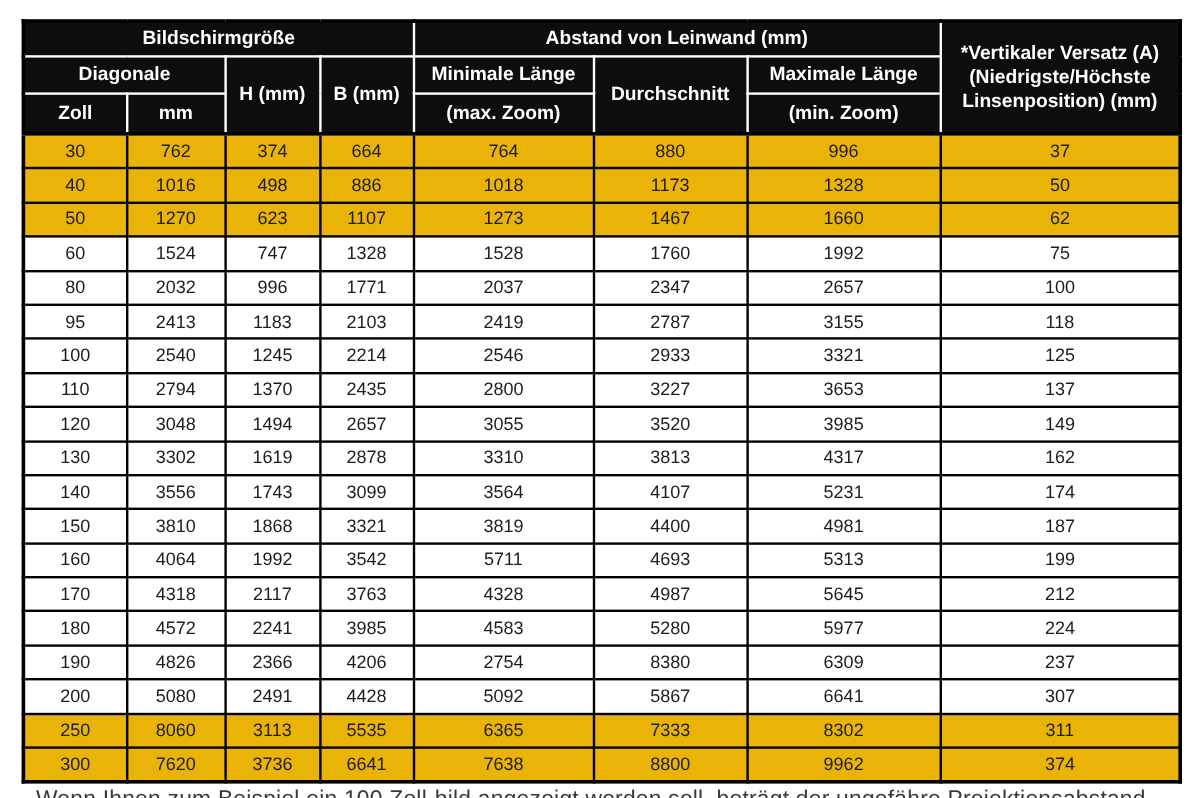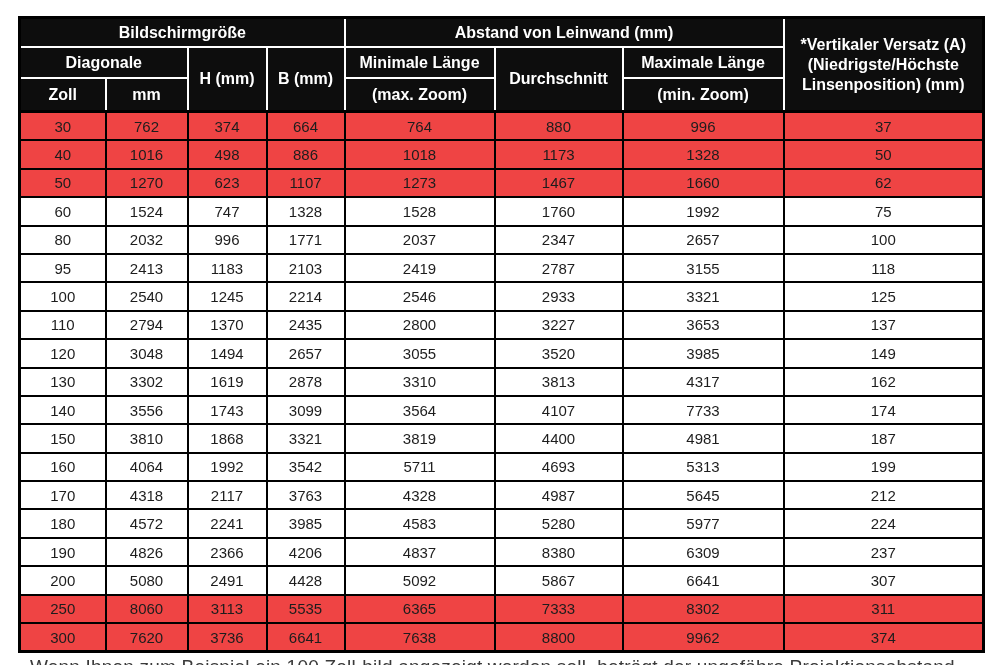--- a/index.html
+++ b/index.html
@@ -42,21 +42,21 @@
     border: 2px solid #000000;
     height: 26.4px;
     padding: 0;
     text-align: center;
     vertical-align: middle;
     font-size: 15px;
     color: #1d1d1d;
     background: #ffffff;
     line-height: 1;
   }
-  table.size-table tr.shaded td { background: #ef4444; }
+  table.size-table tr.shaded td { background: #eab308; }
   table.size-table { border: 3px solid #000000; }
   tbody tr:first-child td { border-top: 3px solid #000000; }
   th.versatz-head { line-height: 1.25; font-size: 15.5px; }
   .footnote {
     position: absolute;
     left: 30px;
     top: 656px;
     font-size: 19px;
     color: #3a3a3a;
     white-space: nowrap;
@@ -204,21 +204,21 @@
           <td>4317</td>
           <td>162</td>
         </tr>
         <tr>
           <td>140</td>
           <td>3556</td>
           <td>1743</td>
           <td>3099</td>
           <td>3564</td>
           <td>4107</td>
-          <td>7733</td>
+          <td>5231</td>
           <td>174</td>
         </tr>
         <tr>
           <td>150</td>
           <td>3810</td>
           <td>1868</td>
           <td>3321</td>
           <td>3819</td>
           <td>4400</td>
           <td>4981</td>
@@ -252,21 +252,21 @@
           <td>4583</td>
           <td>5280</td>
           <td>5977</td>
           <td>224</td>
         </tr>
         <tr>
           <td>190</td>
           <td>4826</td>
           <td>2366</td>
           <td>4206</td>
-          <td>4837</td>
+          <td>2754</td>
           <td>8380</td>
           <td>6309</td>
           <td>237</td>
         </tr>
         <tr>
           <td>200</td>
           <td>5080</td>
           <td>2491</td>
           <td>4428</td>
           <td>5092</td>

